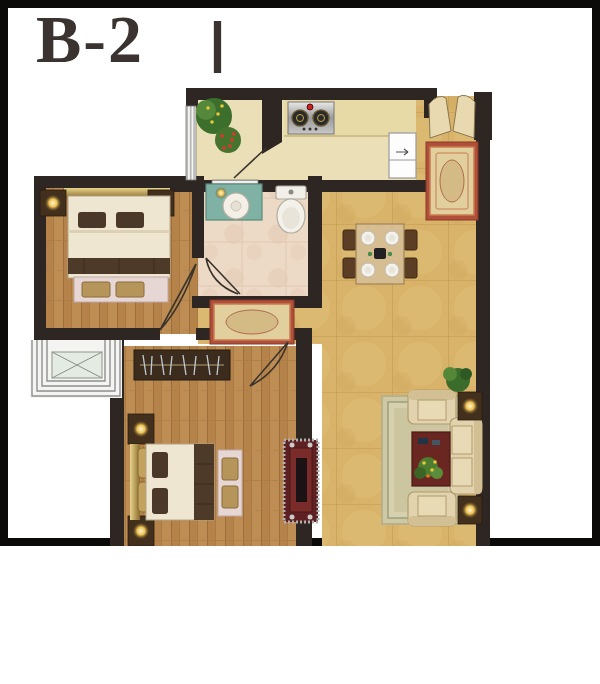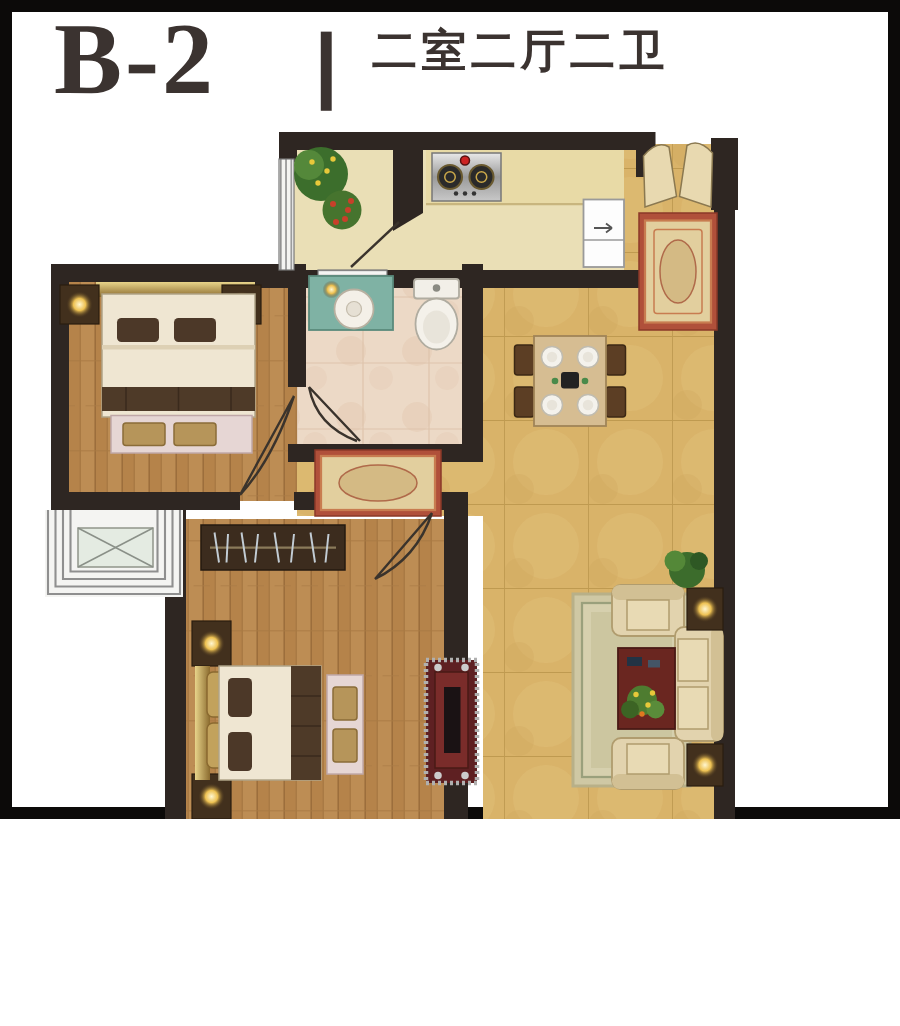--- a/index.html
+++ b/index.html
@@ -33,21 +33,20 @@
   .bayframe{fill:none;stroke:#8f8f8f;stroke-width:1.4;}
   .lampbox{fill:#42301d;stroke:#2a1d10;stroke-width:0.8;}
 </style>
 </head>
 <body>
 
 <div class="stage">
 
   <span class="title">B-2</span>
   <span class="divider">|</span>
-  <span class="subtitle">二室二厅二卫</span>
 
   <svg class="plan" width="600" height="684" viewBox="0 0 600 684">
     <defs>
       <pattern id="wood" width="18" height="60" patternUnits="userSpaceOnUse">
         <rect width="18" height="60" fill="#b5834a"></rect>
         <rect width="9" height="60" fill="#bd8d54"></rect>
         <rect x="9" width="1" height="60" fill="#9c6e3c"></rect>
         <rect x="17" width="1" height="60" fill="#a97a44"></rect>
         <rect y="0" width="18" height="1" fill="#a87a42" opacity="0.6"></rect>
         <rect x="3" y="30" width="11" height="1" fill="#aa7c46" opacity="0.5"></rect>

